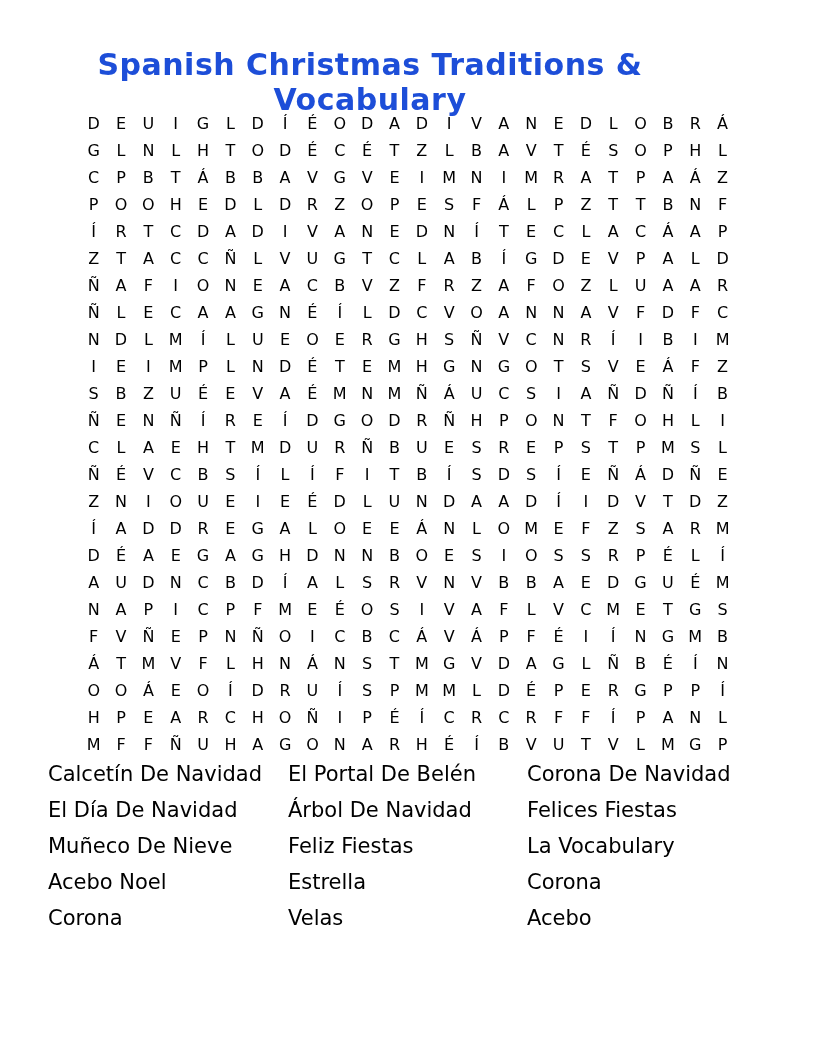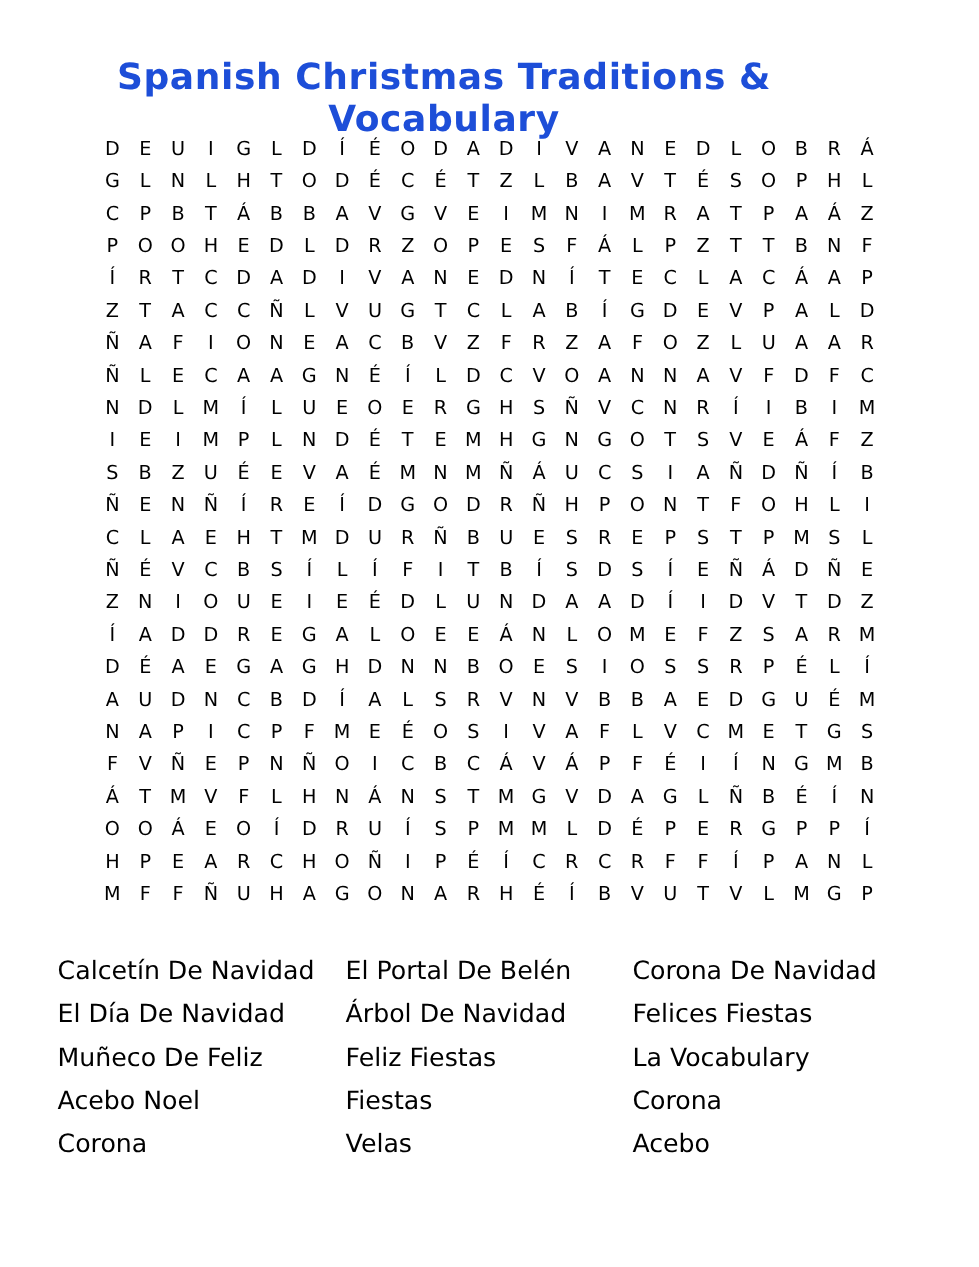--- a/index.html
+++ b/index.html
@@ -40,21 +40,21 @@
     display: flex;
     align-items: center;
     justify-content: center;
     font-size: 16px;
     font-weight: 400;
     color: #000000;
     line-height: 1;
   }
   .words {
     position: absolute;
-    top: 791px;
+    top: 756px;
     left: 48px;
     display: flex;
   }
   .word-col {
     display: flex;
     flex-direction: column;
   }
   .word-col-1 { width: 240px; }
   .word-col-2 { width: 239px; }
   .word-col-3 { width: 241px; }
@@ -646,29 +646,29 @@
       <span class="cell">V</span>
       <span class="cell">L</span>
       <span class="cell">M</span>
       <span class="cell">G</span>
       <span class="cell">P</span>
     </div>
   <div class="words">
     <div class="word-col word-col-1">
         <div class="word-item">Calcetín De Navidad</div>
         <div class="word-item">El Día De Navidad</div>
-        <div class="word-item">Muñeco De Feliz</div>
+        <div class="word-item">Muñeco De Nieve</div>
         <div class="word-item">Acebo Noel</div>
         <div class="word-item">Corona</div>
       </div>
     <div class="word-col word-col-2">
         <div class="word-item">El Portal De Belén</div>
         <div class="word-item">Árbol De Navidad</div>
         <div class="word-item">Feliz Fiestas</div>
-        <div class="word-item">Fiestas</div>
+        <div class="word-item">Estrella</div>
         <div class="word-item">Velas</div>
       </div>
     <div class="word-col word-col-3">
         <div class="word-item">Corona De Navidad</div>
         <div class="word-item">Felices Fiestas</div>
         <div class="word-item">La Vocabulary</div>
         <div class="word-item">Corona</div>
         <div class="word-item">Acebo</div>
       </div>
   </div>

